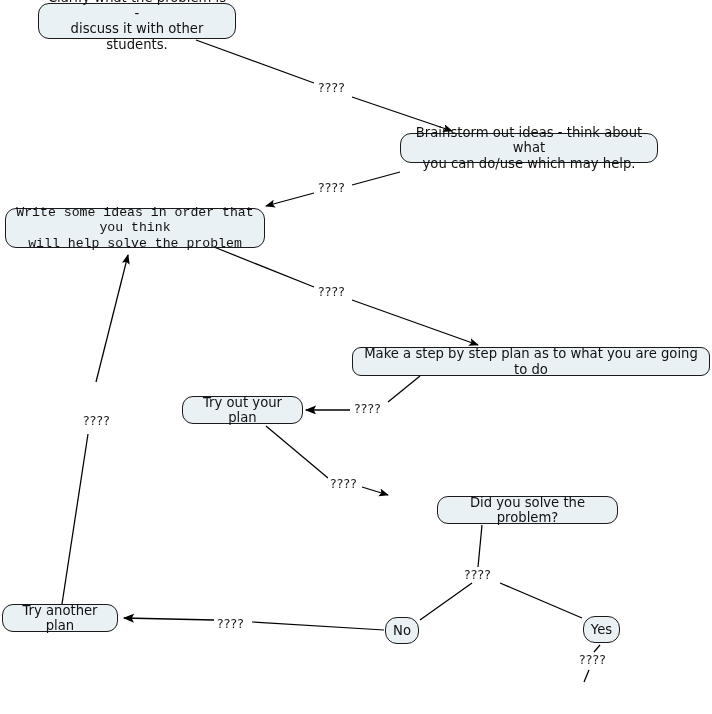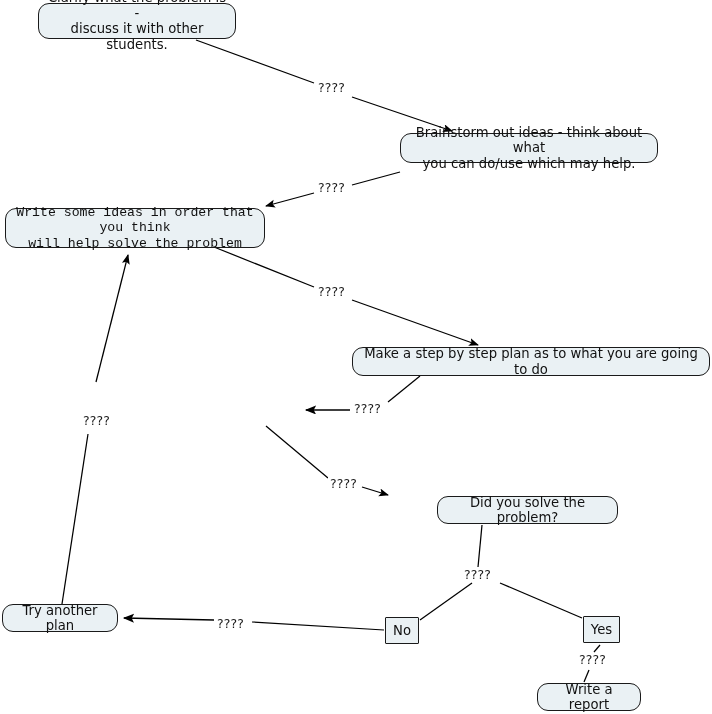--- a/index.html
+++ b/index.html
@@ -35,21 +35,21 @@
     align-items: center;
     justify-content: center;
     text-align: center;
     color: #111111;
     font-size: 13.2px;
     line-height: 15.5px;
     padding: 2px 8px;
     white-space: pre-line;
   }
   .node-box.small {
-    border-radius: 1px;
+    border-radius: 12px;
   }
   .edge-label {
     position: absolute;
     color: #1a1a1a;
     font-size: 12.4px;
     line-height: 13px;
     letter-spacing: 0.2px;
     background: #ffffff;
     padding: 0 2px;
     white-space: nowrap;
@@ -122,32 +122,32 @@
 
   <div class="node-box" style="left:38px; top:3px; width:198px; height:36px;">Clarify what the problem is -
 discuss it with other students.</div>
 
   <div class="node-box" style="left:400px; top:133px; width:258px; height:30px;">Brainstorm out ideas - think about what
 you can do/use which may help.</div>
 
   <div class="node-box" style="left:5px; top:208px; width:260px; height:40px;font-family:Liberation Mono, monospace;">Write some ideas in order that you think
 will help solve the problem</div>
 
-  <div class="node-box" style="left:352px; top:347px; width:358px; height:29px;">Make a step by step plan as to what you are going to do</div>
+  <div class="node-box" style="left:352px; top:347px; width:358px; height:29px;border-radius:9px;">Make a step by step plan as to what you are going to do</div>
 
+  <div class="node-box" style="left:182px; top:396px; width:121px; height:28px;">Try out your plan</div>
 
   <div class="node-box" style="left:391px; top:496px; width:181px; height:28px;margin-left:46px;">Did you solve the problem?</div>
 
   <div class="node-box small" style="left:385px; top:617px; width:34px; height:27px;">No</div>
 
   <div class="node-box small" style="left:583px; top:616px; width:37px; height:27px;">Yes</div>
 
   <div class="node-box" style="left:2px; top:604px; width:116px; height:28px;">Try another plan</div>
 
-  <div class="node-box" style="left:537px; top:683px; width:104px; height:28px;">Write a report</div>
 
   <div class="edge-label" style="left:316px; top:81px;">????</div>
 
   <div class="edge-label" style="left:316px; top:181px;">????</div>
 
   <div class="edge-label" style="left:316px; top:285px;">????</div>
 
   <div class="edge-label" style="left:352px; top:402px;">????</div>
 
   <div class="edge-label" style="left:328px; top:477px;">????</div>

